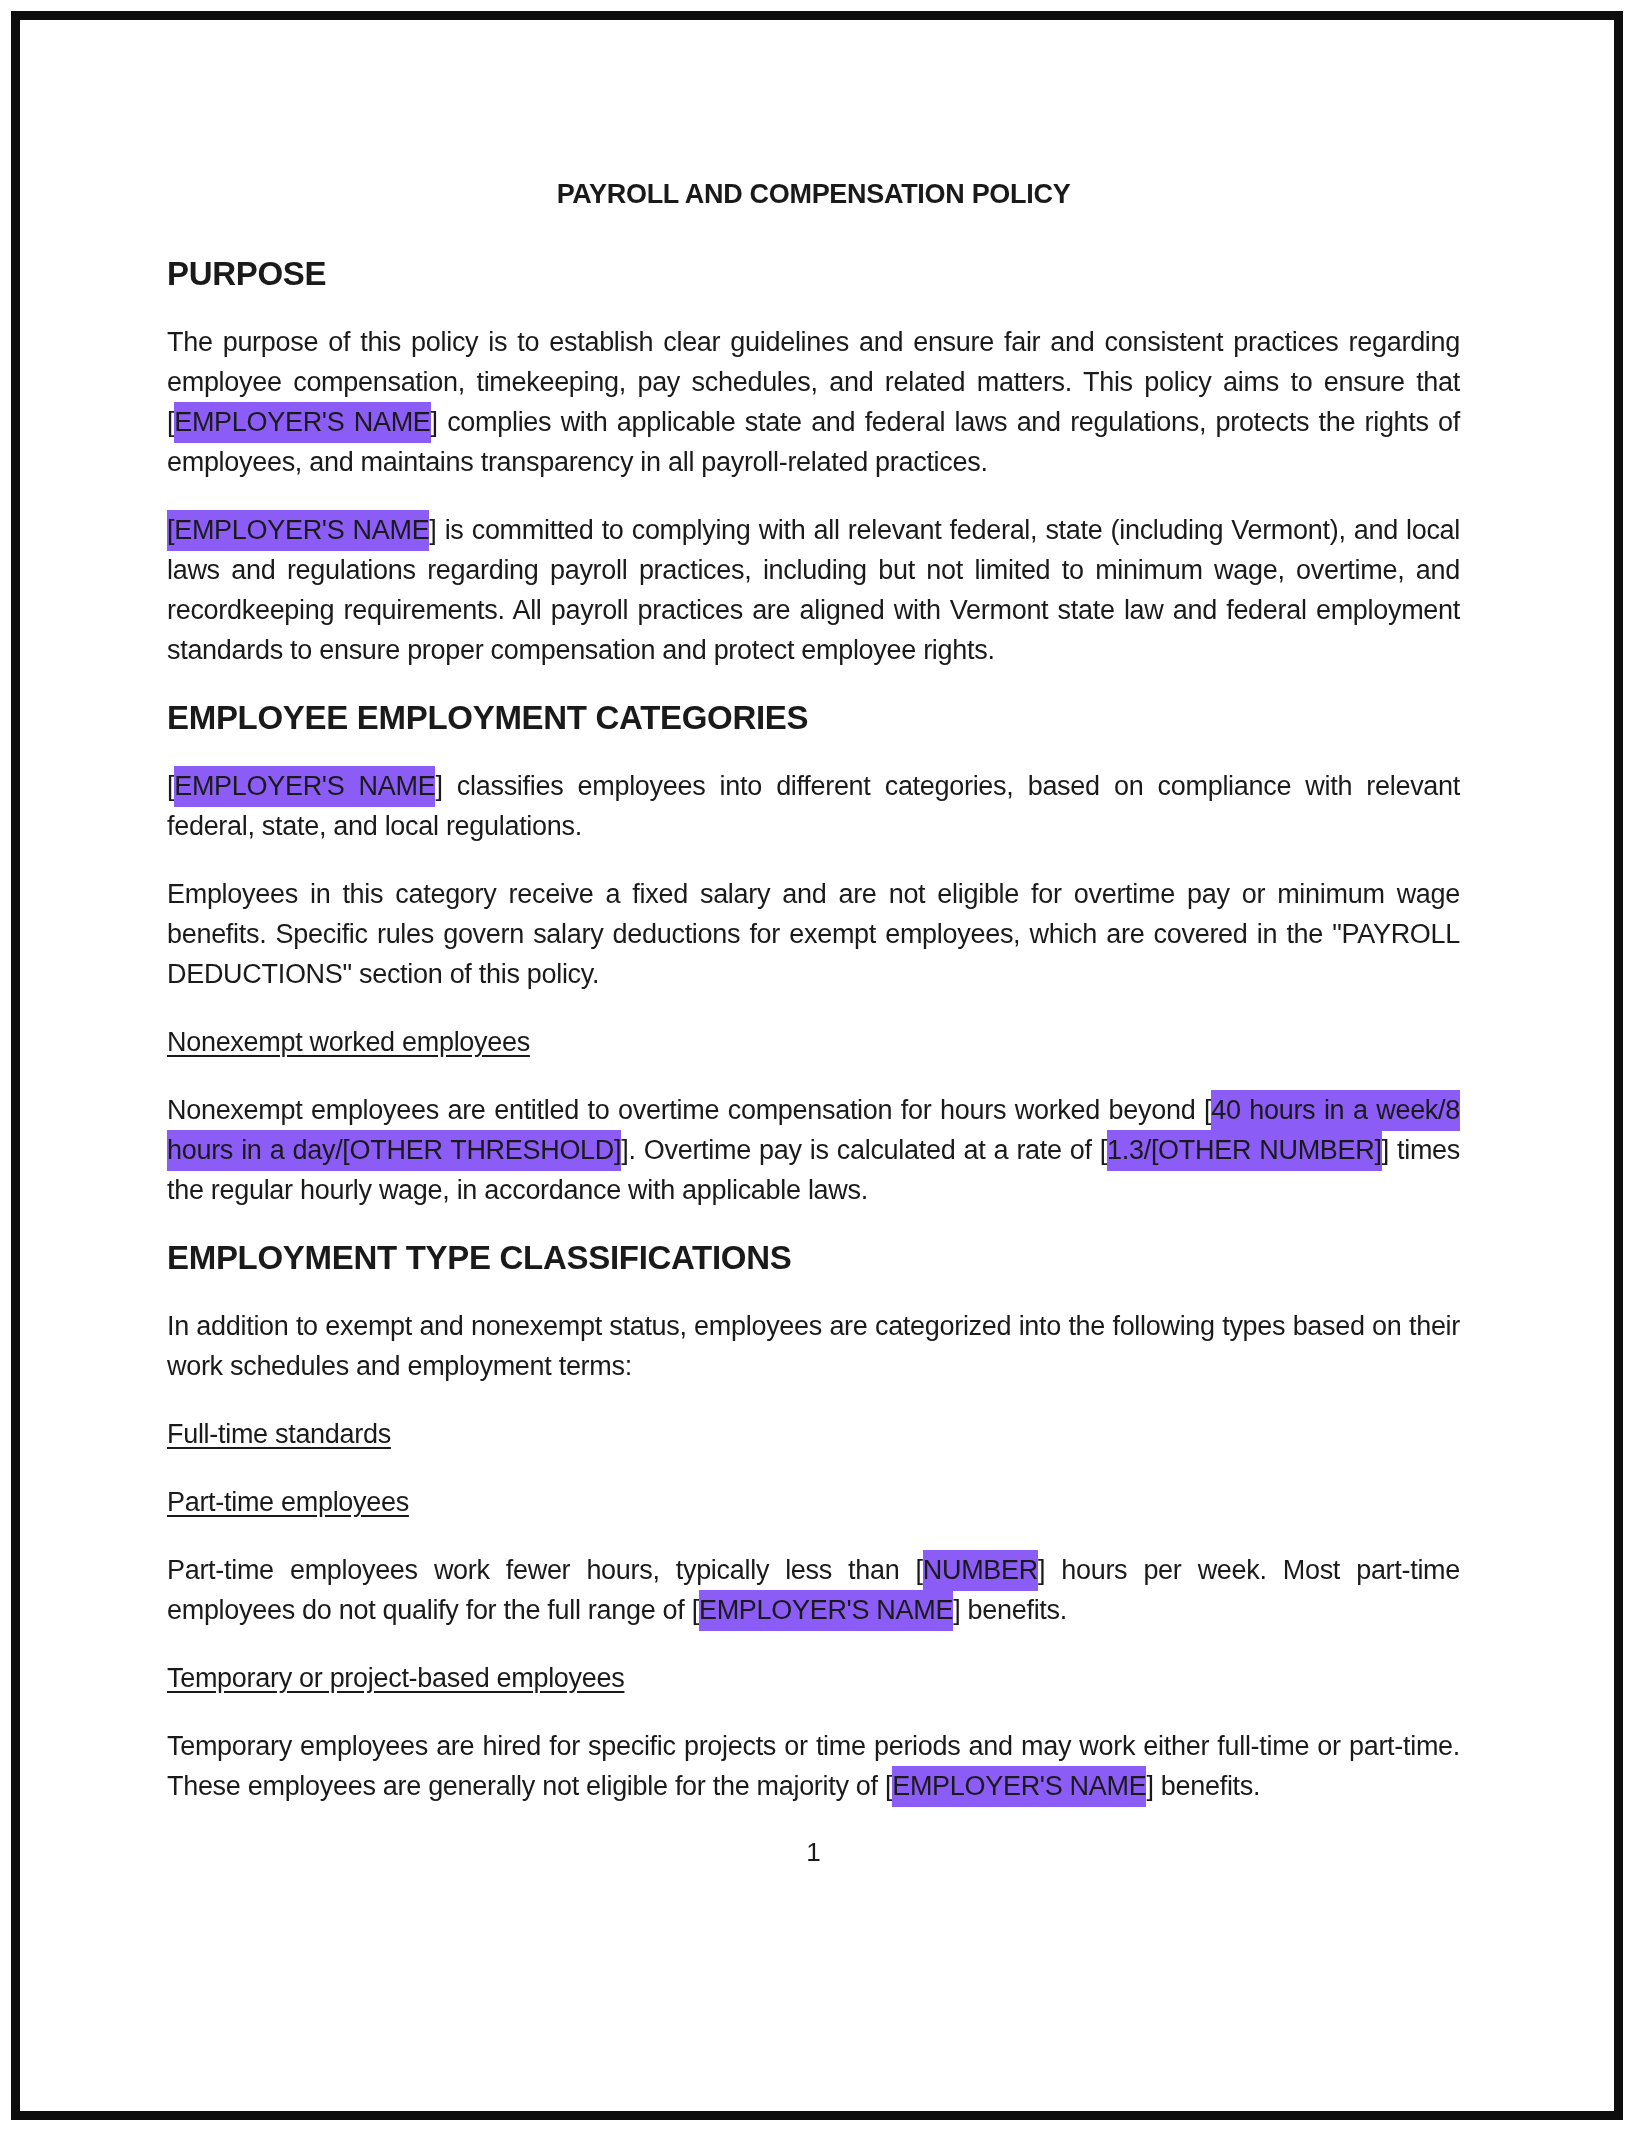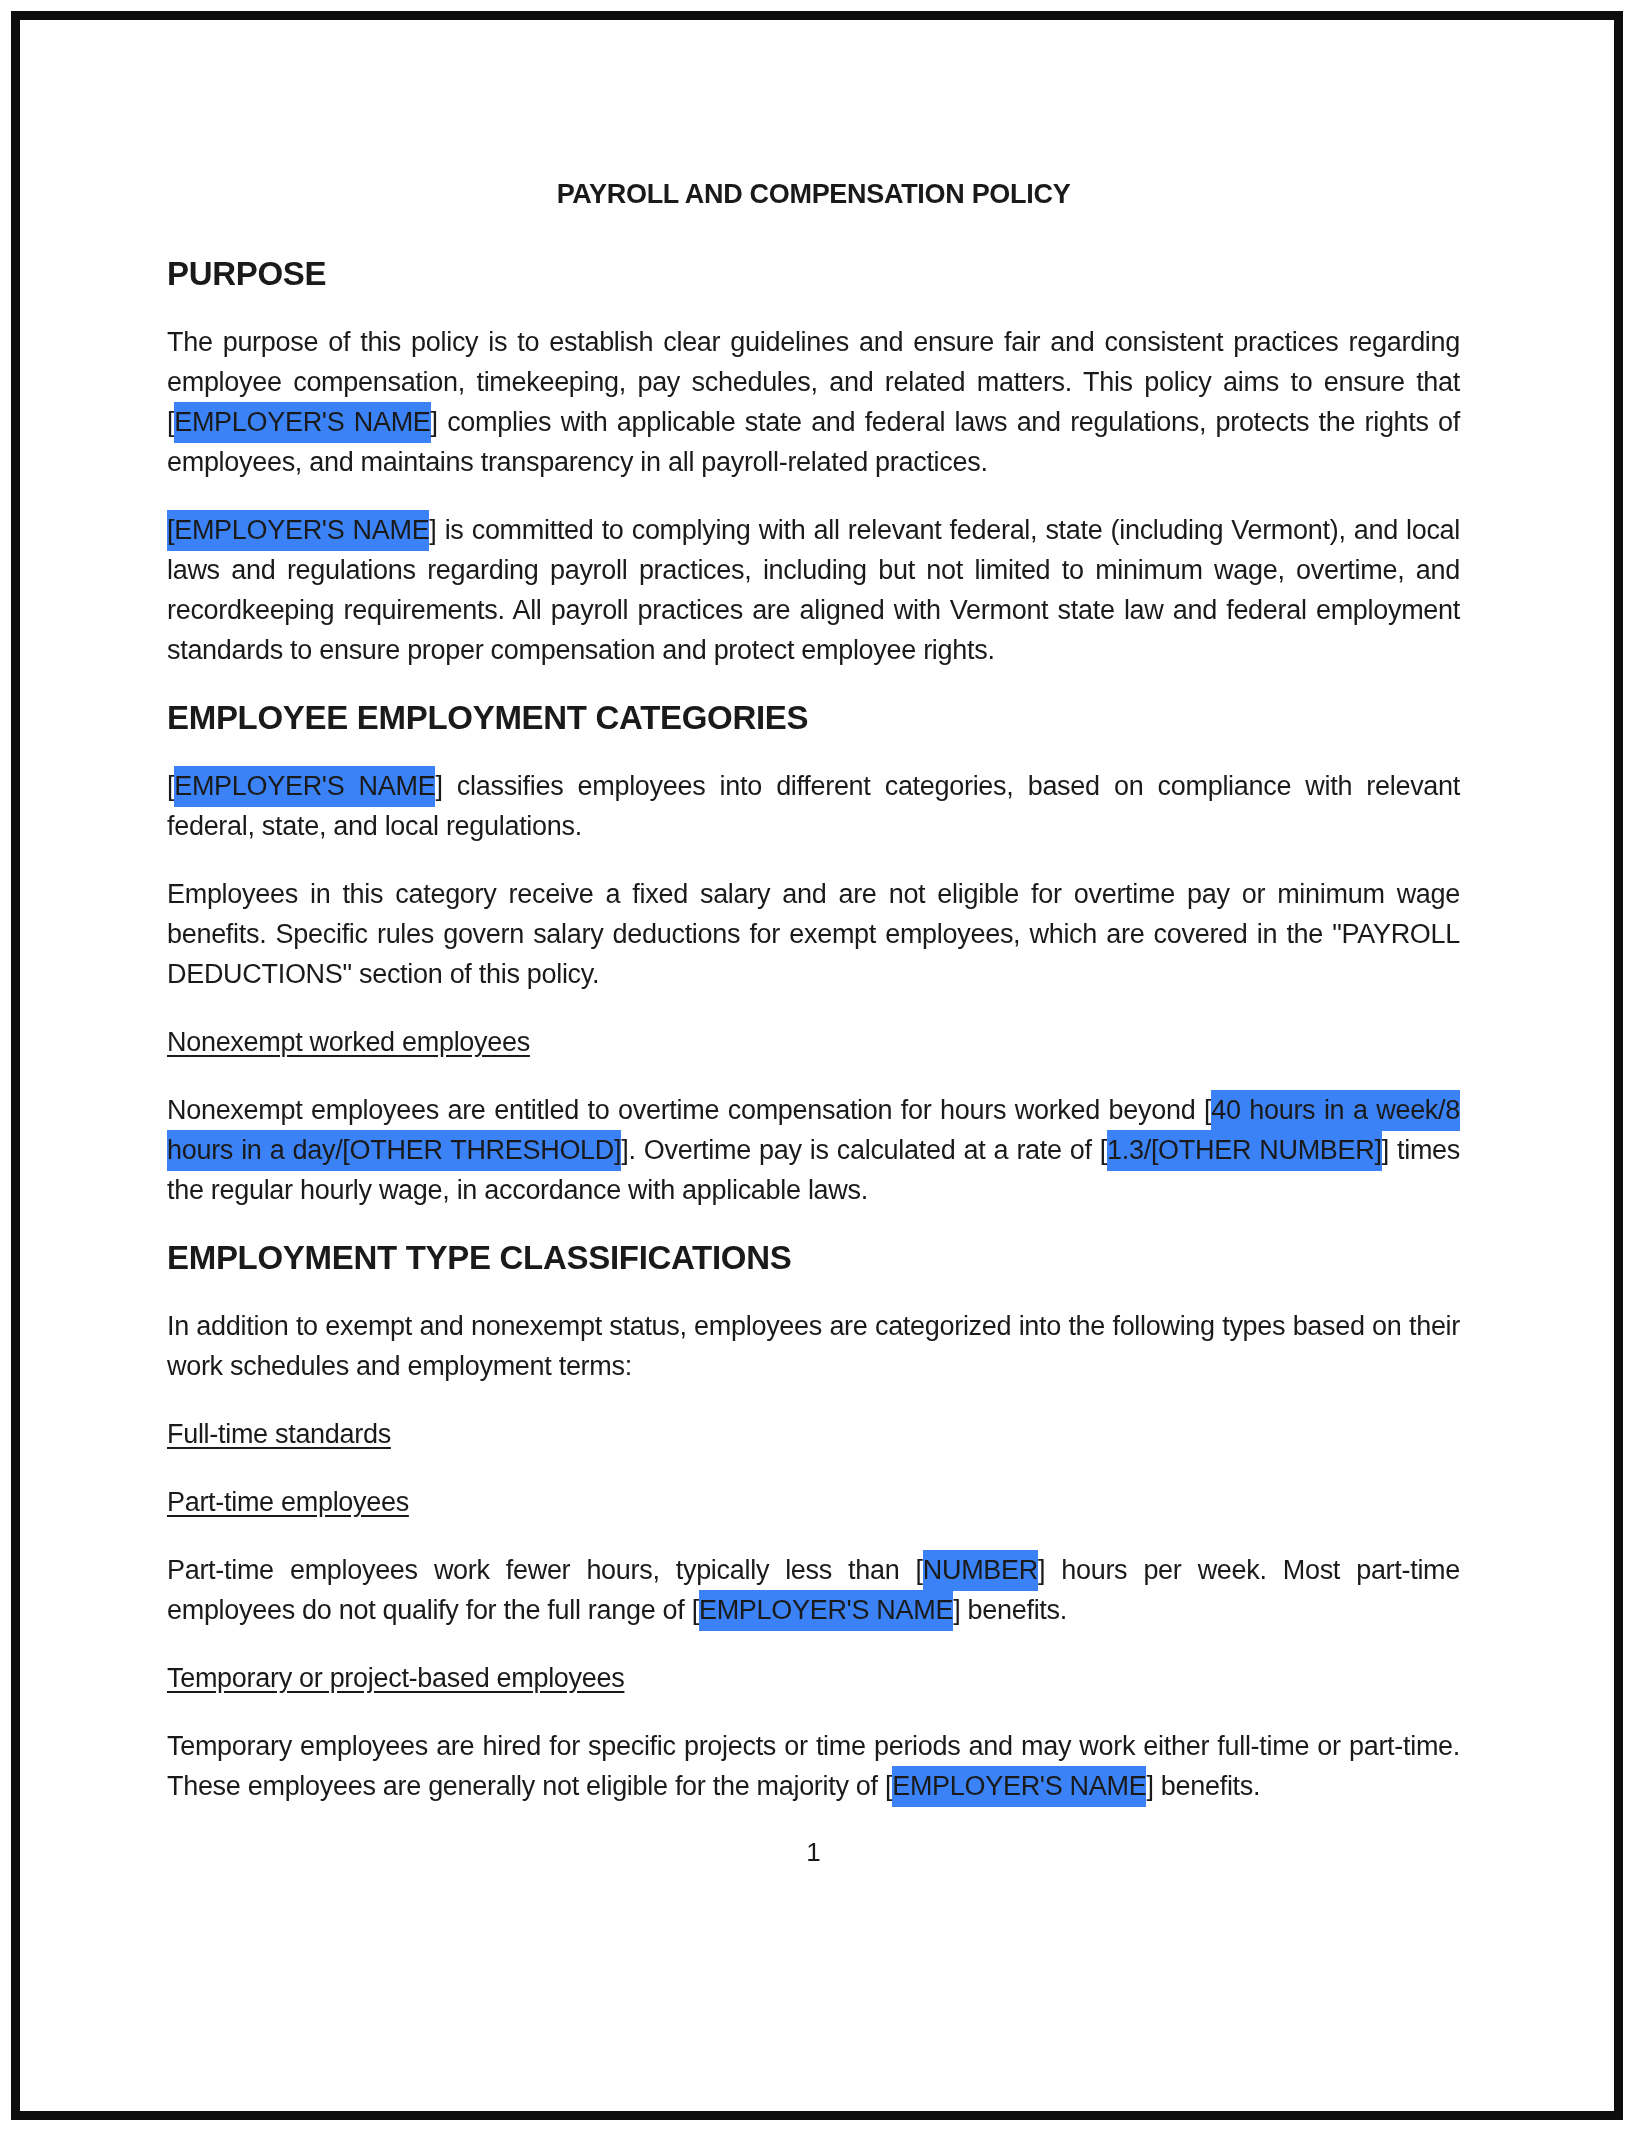--- a/index.html
+++ b/index.html
@@ -54,21 +54,21 @@
     text-underline-offset: 4px;
     letter-spacing: -0.3px;
   }
   .body {
     font-size: 27px;
     line-height: 40px;
     text-align: justify;
     letter-spacing: -0.3px;
   }
   .hl {
-    background: #3b82f6;
+    background: #8b5cf6;
     padding: 5px 0 6px 0;
     box-decoration-break: clone;
     -webkit-box-decoration-break: clone;
   }
   .pagenum {
     font-size: 26px;
     line-height: 36px;
     text-align: center;
     margin-top: 16px;
     margin-bottom: 0;

